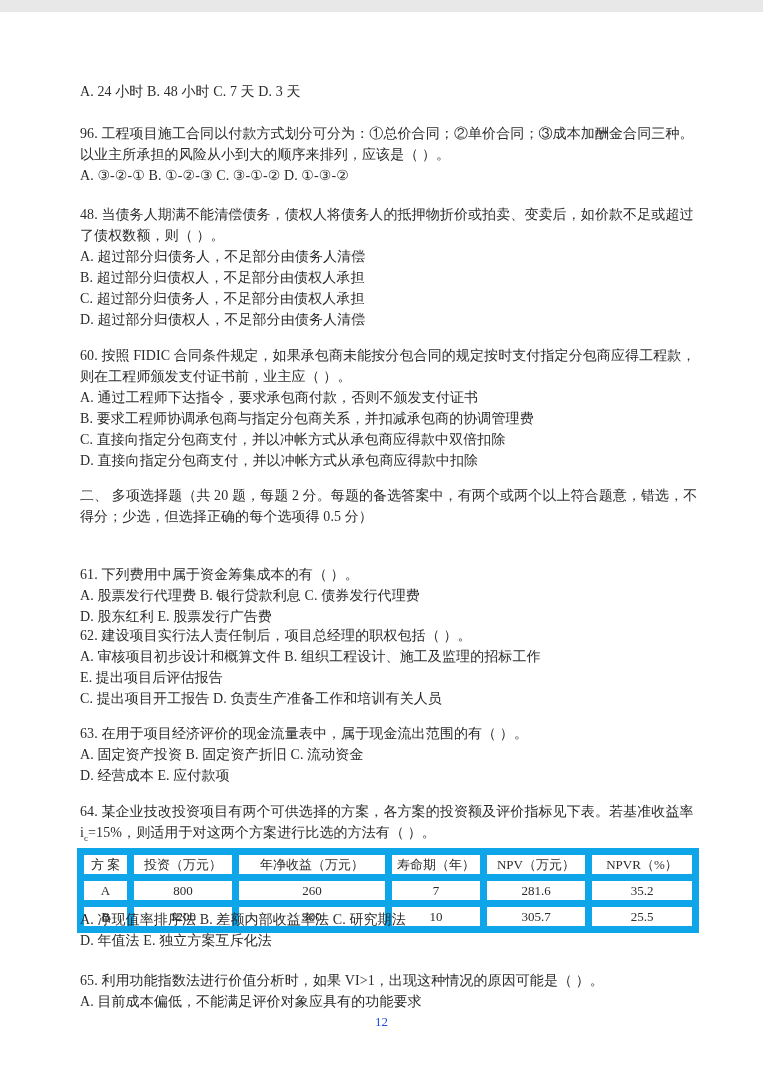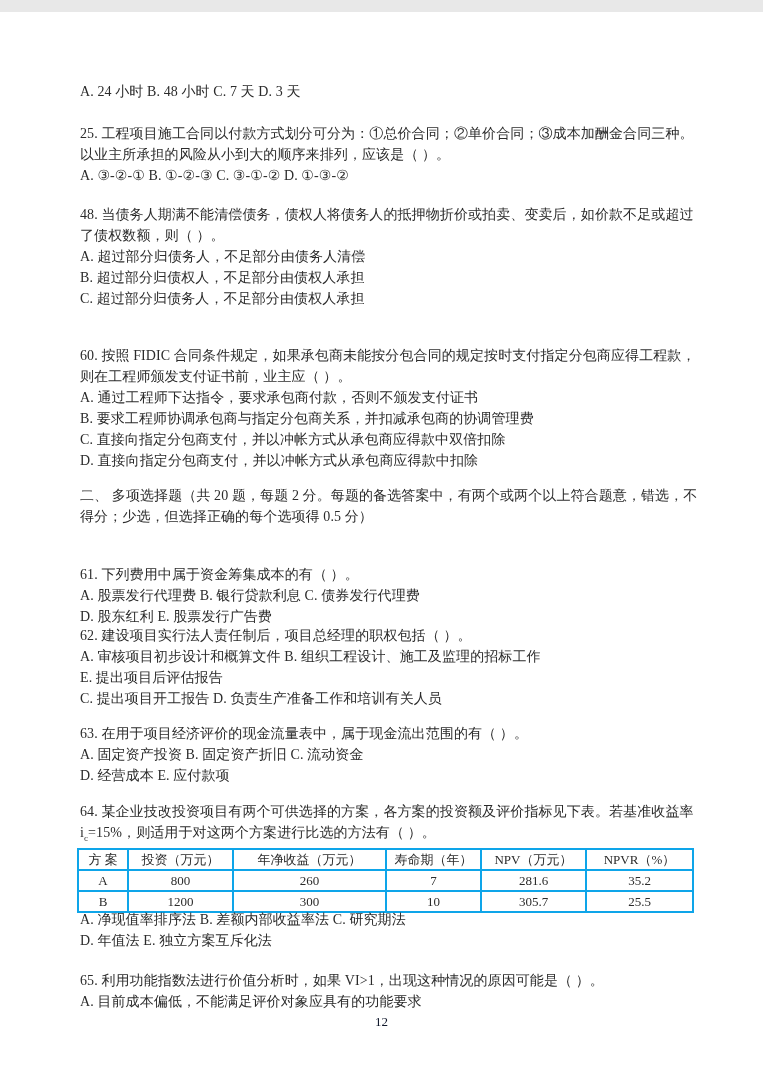--- a/index.html
+++ b/index.html
@@ -31,62 +31,63 @@
   table.exam-table {
     position: absolute;
     left: 77px;
     top: 836px;
     width: 615px;
     border-collapse: collapse;
     table-layout: fixed;
   }
   table.exam-table th,
   table.exam-table td {
-    border: 2px solid #0ea5e9;
+    border: 7px solid #0ea5e9;
     font-size: 13px;
     font-weight: normal;
     text-align: center;
     vertical-align: middle;
     height: 19px;
     padding: 0;
     white-space: nowrap;
     overflow: hidden;
   }
   .page-number {
     position: absolute;
     left: 0;
     top: 1001px;
     width: 763px;
     text-align: center;
     font-size: 13px;
     line-height: 18px;
-    color: #0f172a;
+    color: #1d4ed8;
   }
 </style>
 </head>
 <body>
 
 <div class="page">
 
   <div class="tblock" style="top:69px">
     <div class="line">A. 24 小时  B. 48 小时  C. 7 天  D. 3 天</div>
   </div>
 
   <div class="tblock" style="top:111px">
-    <div class="line">25. 工程项目施工合同以付款方式划分可分为：①总价合同；②单价合同；③成本加酬金合同三种。</div>
+    <div class="line">96. 工程项目施工合同以付款方式划分可分为：①总价合同；②单价合同；③成本加酬金合同三种。</div>
     <div class="line">以业主所承担的风险从小到大的顺序来排列，应该是（ ）。</div>
     <div class="line">A. ③-②-①  B. ①-②-③  C. ③-①-②  D. ①-③-②</div>
   </div>
 
   <div class="tblock" style="top:192px">
     <div class="line">48. 当债务人期满不能清偿债务，债权人将债务人的抵押物折价或拍卖、变卖后，如价款不足或超过</div>
     <div class="line">了债权数额，则（ ）。</div>
     <div class="line">A. 超过部分归债务人，不足部分由债务人清偿</div>
     <div class="line">B. 超过部分归债权人，不足部分由债权人承担</div>
     <div class="line">C. 超过部分归债务人，不足部分由债权人承担</div>
+    <div class="line">D. 超过部分归债权人，不足部分由债务人清偿</div>
   </div>
 
   <div class="tblock" style="top:333px">
     <div class="line">60. 按照 FIDIC 合同条件规定，如果承包商未能按分包合同的规定按时支付指定分包商应得工程款，</div>
     <div class="line">则在工程师颁发支付证书前，业主应（ ）。</div>
     <div class="line">A. 通过工程师下达指令，要求承包商付款，否则不颁发支付证书</div>
     <div class="line">B. 要求工程师协调承包商与指定分包商关系，并扣减承包商的协调管理费</div>
     <div class="line">C. 直接向指定分包商支付，并以冲帐方式从承包商应得款中双倍扣除</div>
     <div class="line">D. 直接向指定分包商支付，并以冲帐方式从承包商应得款中扣除</div>
   </div>

